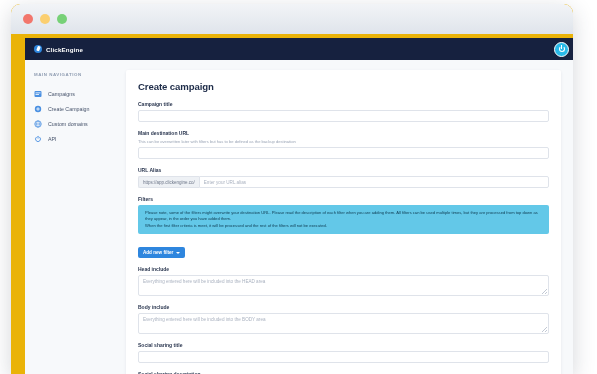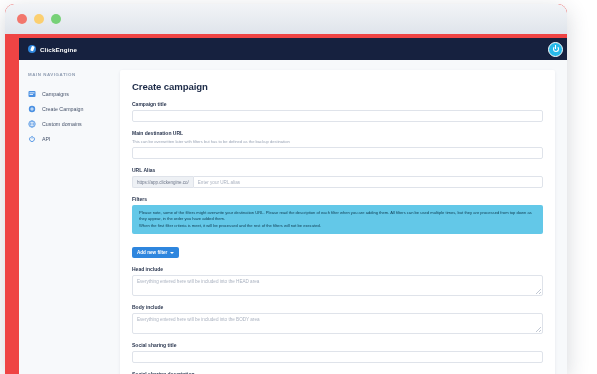--- a/index.html
+++ b/index.html
@@ -11,23 +11,23 @@
   }
   #stage {
     position: relative;
     width: 597px; height: 374px;
     background: #ffffff;
   }
 
   
   .browser {
     position: absolute;
-    left: 5px; top: 4px;
+    left: 11px; top: 4px;
     width: 562px; height: 370px;
-    background: #ef4444;
+    background: #eab308;
     border-radius: 9px 9px 0 0;
     box-shadow: 0 6px 22px rgba(40,50,70,.20);
     overflow: hidden;
   }
   .titlebar {
     height: 30px;
     background: linear-gradient(#f2f4f7, #dfe4eb);
     border-radius: 9px 9px 0 0;
     display: flex; align-items: center;
     padding-left: 12px;

